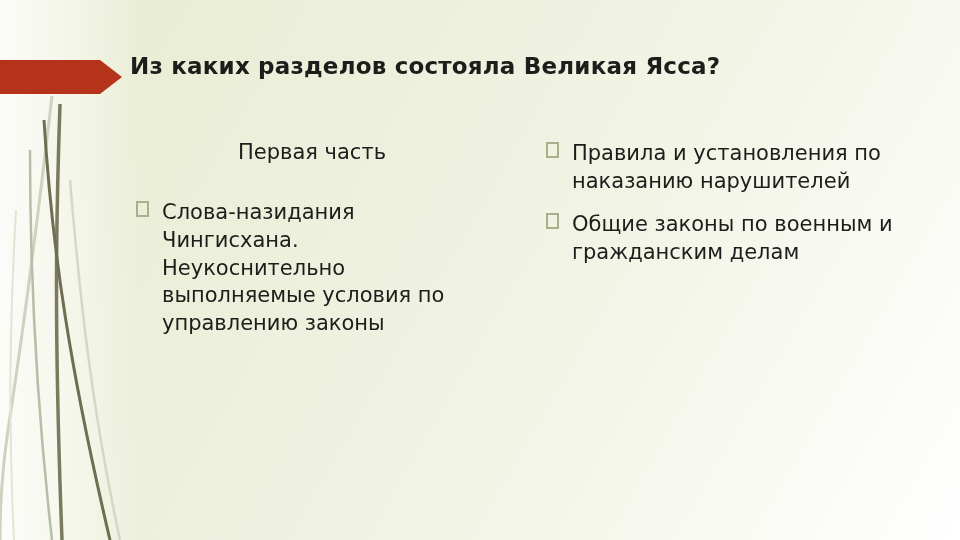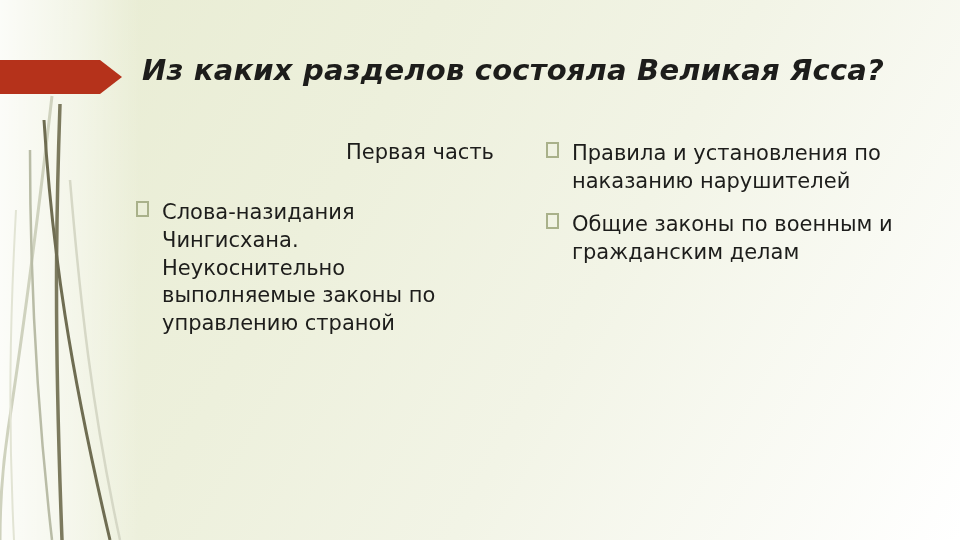--- a/index.html
+++ b/index.html
@@ -56,46 +56,45 @@
     left: 100px;
     top: 0;
     width: 0;
     height: 0;
     border-top: 17px solid transparent;
     border-bottom: 17px solid transparent;
     border-left: 22px solid #b5321b;
   }
   .title {
     position: absolute;
-    left: 142px;
+    left: 130px;
     top: 52px;
     width: 800px;
-    font-size: 29px;
+    font-size: 23px;
     font-weight: bold;
     line-height: 1.28;
     color: #1d1d1b;
     letter-spacing: 0.2px;
-    font-style: italic;
   }
   .columns {
     position: absolute;
     left: 130px;
     top: 140px;
     width: 800px;
     display: flex;
     gap: 0;
   }
   .col {
     width: 400px;
     box-sizing: border-box;
   }
   .col-left { padding-right: 36px; }
   .col-right { padding-left: 10px; }
   .col-head {
-    text-align: right;
+    text-align: center;
     font-size: 21px;
     color: #1d1d1b;
     line-height: 1.2;
     margin-bottom: 34px;
   }
   .col-right .col-head { padding-right: 24px; }
   ul.bullets {
     list-style: none;
     margin: 0;
     padding: 0;
@@ -149,21 +148,21 @@
 
     <div class="col col-left">
       <div class="col-head">Первая часть</div>
       <ul class="bullets">
         <li>
           <span class="marker">
             <svg width="14" height="17" viewBox="0 0 14 17">
                 <rect x="1" y="1" width="11" height="14" fill="none" stroke="#a9b18a" stroke-width="2"></rect>
               </svg>
           </span>
-          <span class="li-text">Слова-назидания Чингисхана. Неукоснительно выполняемые законы по управлению страной</span>
+          <span class="li-text">Слова-назидания Чингисхана. Неукоснительно выполняемые условия по управлению законы</span>
         </li>
       </ul>
     </div>
 
     <div class="col col-right">
       <ul class="bullets">
         <li>
           <span class="marker">
             <svg width="14" height="17" viewBox="0 0 14 17">
                 <rect x="1" y="1" width="11" height="14" fill="none" stroke="#a9b18a" stroke-width="2"></rect>

